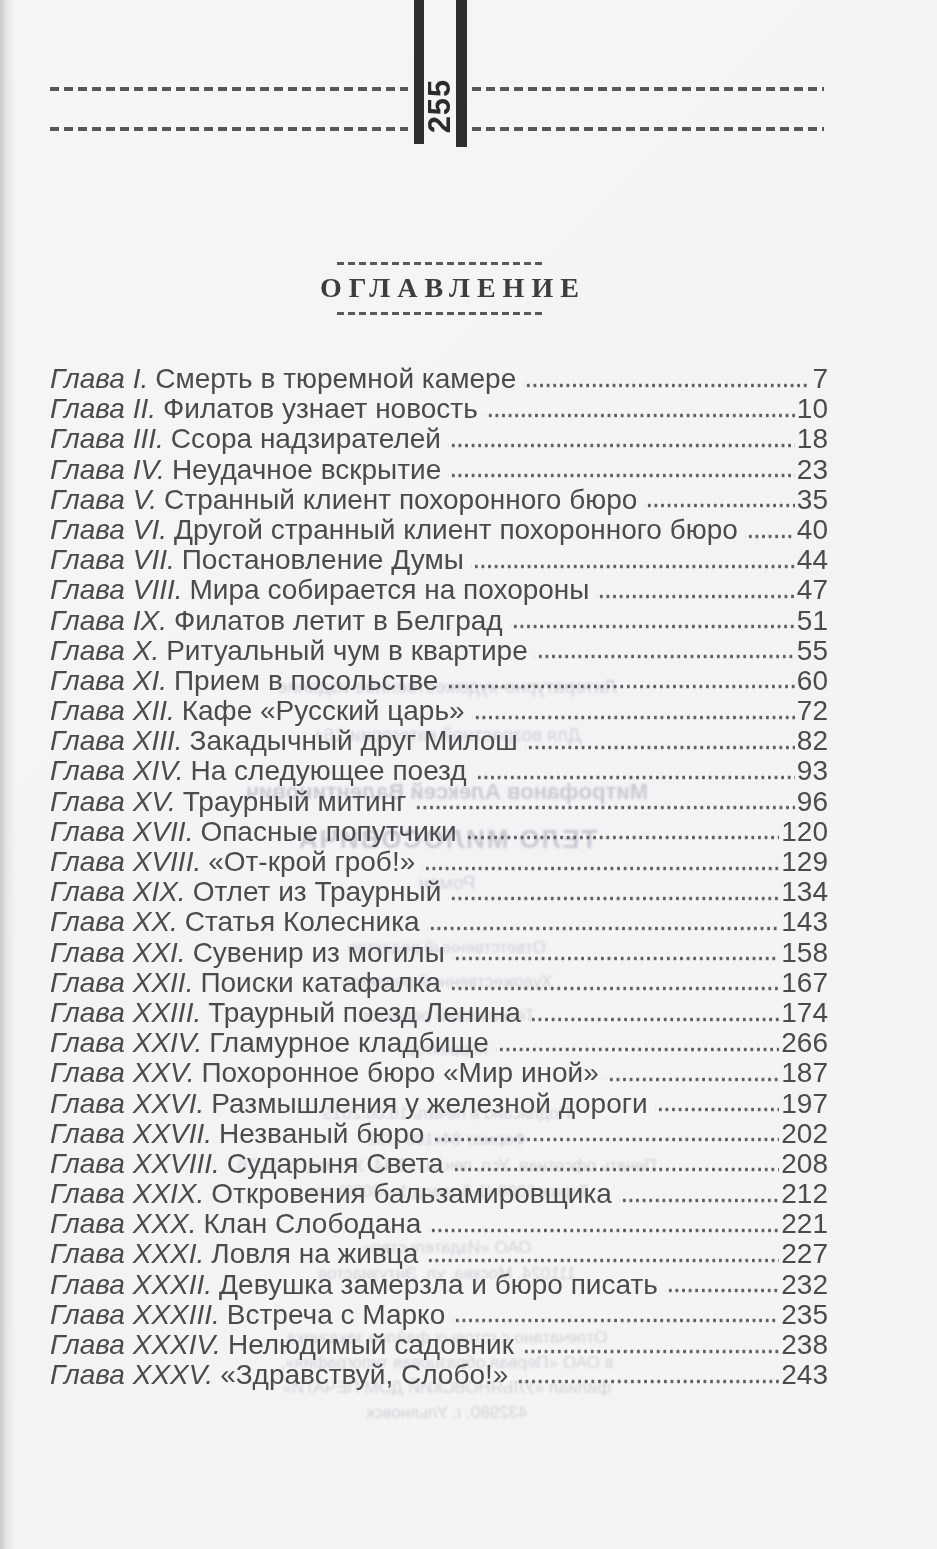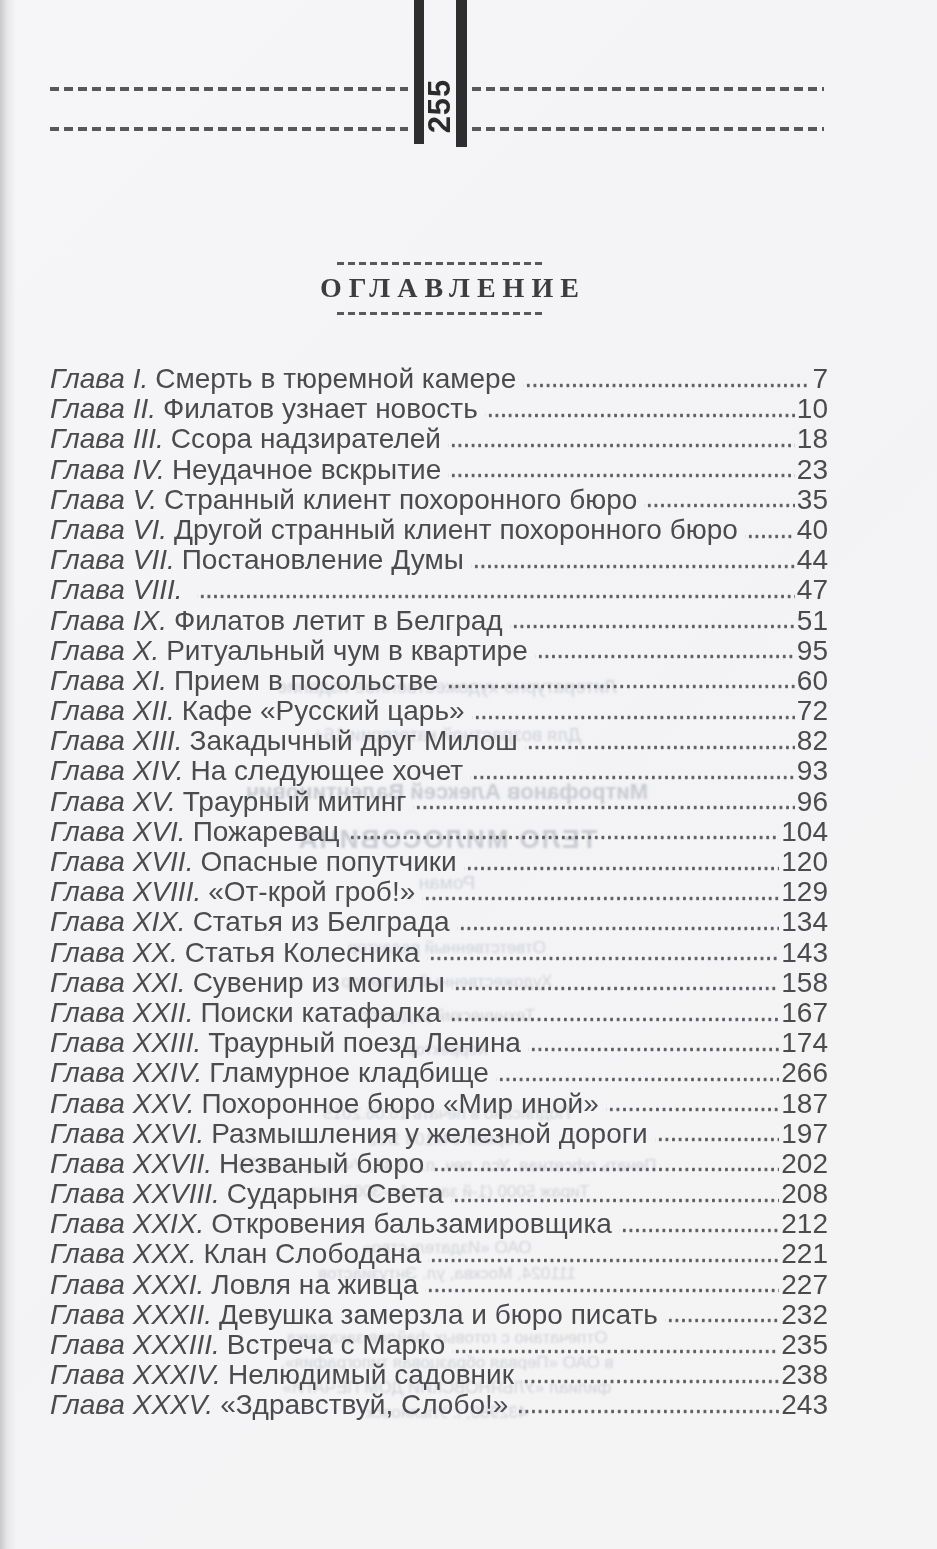--- a/index.html
+++ b/index.html
@@ -171,36 +171,37 @@
 
     <div class="toc-row">
       <span class="chap">Глава VII.</span>
       <span class="name">Постановление Думы</span>
       <span class="dots"></span>
       <span class="pg">44</span>
     </div>
 
     <div class="toc-row">
       <span class="chap">Глава VIII.</span>
+      <span class="name">Мира собирается на похороны</span>
       <span class="dots"></span>
       <span class="pg">47</span>
     </div>
 
     <div class="toc-row">
       <span class="chap">Глава IX.</span>
       <span class="name">Филатов летит в Белград</span>
       <span class="dots"></span>
       <span class="pg">51</span>
     </div>
 
     <div class="toc-row">
       <span class="chap">Глава X.</span>
       <span class="name">Ритуальный чум в квартире</span>
       <span class="dots"></span>
-      <span class="pg">95</span>
+      <span class="pg">55</span>
     </div>
 
     <div class="toc-row">
       <span class="chap">Глава XI.</span>
       <span class="name">Прием в посольстве</span>
       <span class="dots"></span>
       <span class="pg">60</span>
     </div>
 
     <div class="toc-row">
@@ -212,56 +213,50 @@
 
     <div class="toc-row">
       <span class="chap">Глава XIII.</span>
       <span class="name">Закадычный друг Милош</span>
       <span class="dots"></span>
       <span class="pg">82</span>
     </div>
 
     <div class="toc-row">
       <span class="chap">Глава XIV.</span>
-      <span class="name">На следующее хочет</span>
+      <span class="name">На следующее поезд</span>
       <span class="dots"></span>
       <span class="pg">93</span>
     </div>
 
     <div class="toc-row">
       <span class="chap">Глава XV.</span>
       <span class="name">Траурный митинг</span>
       <span class="dots"></span>
       <span class="pg">96</span>
     </div>
 
-    <div class="toc-row">
-      <span class="chap">Глава XVI.</span>
-      <span class="name">Пожаревац</span>
-      <span class="dots"></span>
-      <span class="pg">104</span>
-    </div>
 
     <div class="toc-row">
       <span class="chap">Глава XVII.</span>
       <span class="name">Опасные попутчики</span>
       <span class="dots"></span>
       <span class="pg">120</span>
     </div>
 
     <div class="toc-row">
       <span class="chap">Глава XVIII.</span>
       <span class="name">«От-крой гроб!»</span>
       <span class="dots"></span>
       <span class="pg">129</span>
     </div>
 
     <div class="toc-row">
       <span class="chap">Глава XIX.</span>
-      <span class="name">Статья из Белграда</span>
+      <span class="name">Отлет из Траурный</span>
       <span class="dots"></span>
       <span class="pg">134</span>
     </div>
 
     <div class="toc-row">
       <span class="chap">Глава XX.</span>
       <span class="name">Статья Колесника</span>
       <span class="dots"></span>
       <span class="pg">143</span>
     </div>

